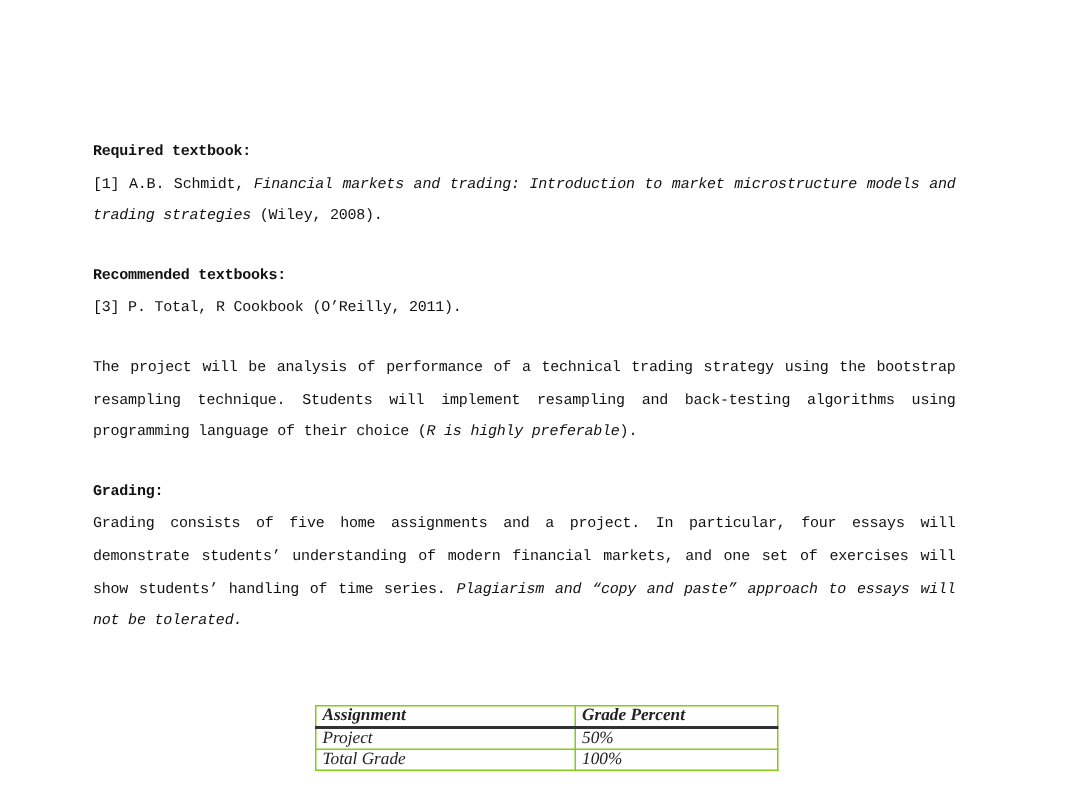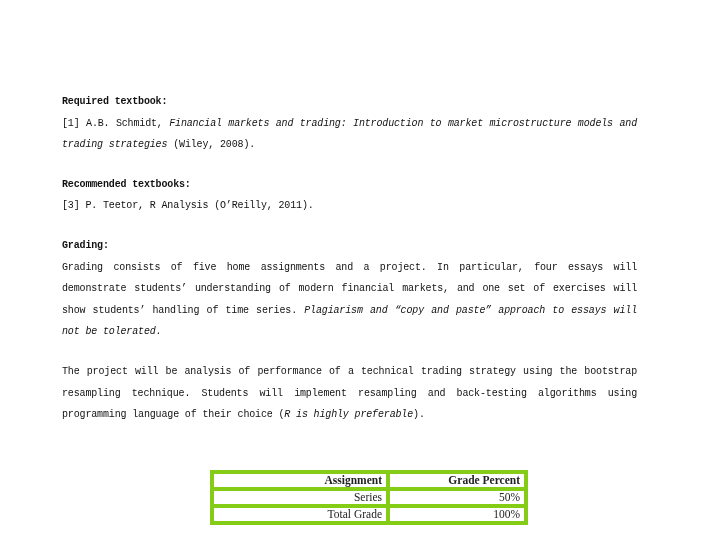--- a/index.html
+++ b/index.html
@@ -9,61 +9,61 @@
     font-family: "Liberation Sans", "DejaVu Sans", sans-serif;
   }
   .page { position: absolute; left: 62px; top: 91px; width: 575px; font-size: 10px; line-height: 21.6px; letter-spacing: -0.15px; font-family: Liberation Mono, monospace; }
   .block { margin: 0; }
   .block + .block { margin-top: 18px; }
   .heading { font-weight: bold; }
   .just { text-align: justify; text-align-last: left; }
   i { font-style: italic; }
   .tbl-wrap { position: absolute; left: 210px; top: 470px; }
   table.grades { border-collapse: collapse; font-family: "Liberation Serif", "DejaVu Serif", serif; font-size: 11.5px; line-height: 13px; color: #222; }
-  table.grades th, table.grades td { border: 4px solid #84cc16; padding: 0 4px; text-align: right; height: 13px; }
+  table.grades th, table.grades td { border: 1px solid #84cc16; padding: 0 4px; text-align: left; height: 13px; font-style: italic; }
   table.grades th { font-weight: bold; border-bottom: 2px solid #333; }
   table.grades .c1 { width: 164px; }
   table.grades .c2 { width: 126px; }
 </style>
 </head>
 <body>
 
 <div class="page">
 
   <div class="block">
     <div class="heading">Required textbook:</div>
     <div class="just"><span>[1]</span><span> A.B. Schmidt, </span><i>Financial markets and trading: Introduction to market microstructure models and trading strategies</i><span> (Wiley, 2008).</span></div>
   </div>
 
   <div class="block">
     <div class="heading">Recommended textbooks:</div>
-    <div><span>[3]</span><span> P. Teetor, R Analysis</span><span> (O’Reilly, 2011).</span></div>
+    <div><span>[3]</span><span> P. Total, R Cookbook</span><span> (O’Reilly, 2011).</span></div>
+  </div>
+
+  <div class="block">
+    <div class="just"><span>The project will be analysis of performance of a technical trading strategy using the bootstrap resampling technique. Students will implement resampling and back-testing algorithms using programming language of their choice (</span><i>R is highly preferable</i><span>).</span></div>
   </div>
 
   <div class="block">
     <div class="heading">Grading:</div>
     <div class="just"><span>Grading consists of five home assignments and a project. In particular, four essays will demonstrate students’ understanding of modern financial markets, and one set of exercises will show students’ handling of time series. </span><i>Plagiarism and “copy and paste” approach to essays will not be tolerated</i><i>.</i></div>
-  </div>
-
-  <div class="block">
-    <div class="just"><span>The project will be analysis of performance of a technical trading strategy using the bootstrap resampling technique. Students will implement resampling and back-testing algorithms using programming language of their choice (</span><i>R is highly preferable</i><span>).</span></div>
   </div>
 </div>
 
 <div class="tbl-wrap">
   <table class="grades">
     <thead>
       <tr>
         <th class="c1">Assignment</th>
         <th class="c2">Grade Percent</th>
       </tr>
     </thead>
     <tbody>
       <tr>
-        <td>Series</td>
+        <td>Project</td>
         <td>50%</td>
       </tr>
       <tr>
         <td>Total Grade</td>
         <td>100%</td>
       </tr>
     </tbody>
   </table>
 </div>
 

